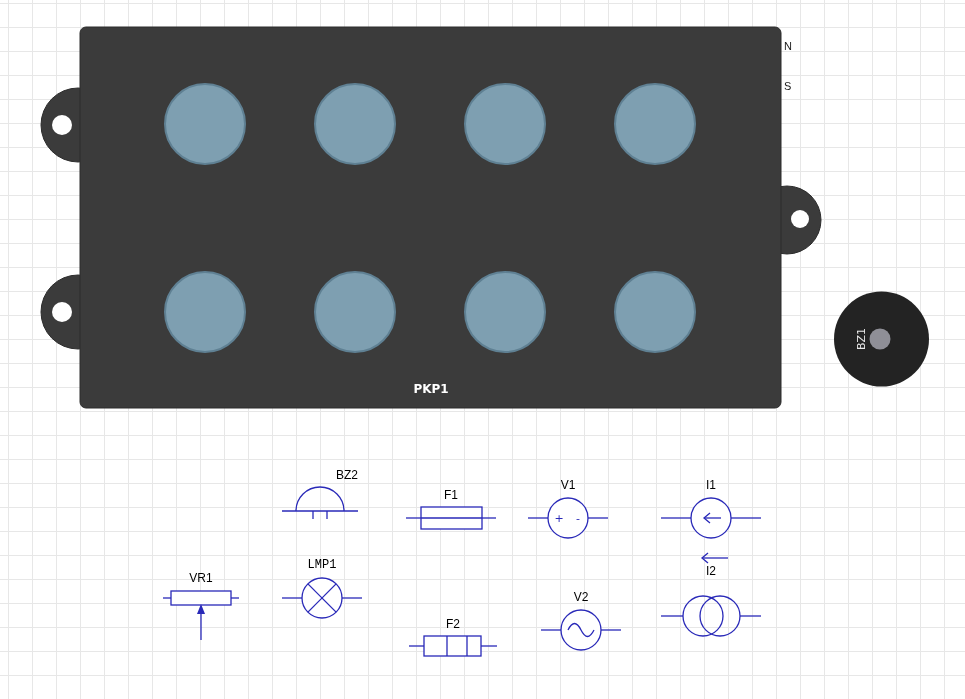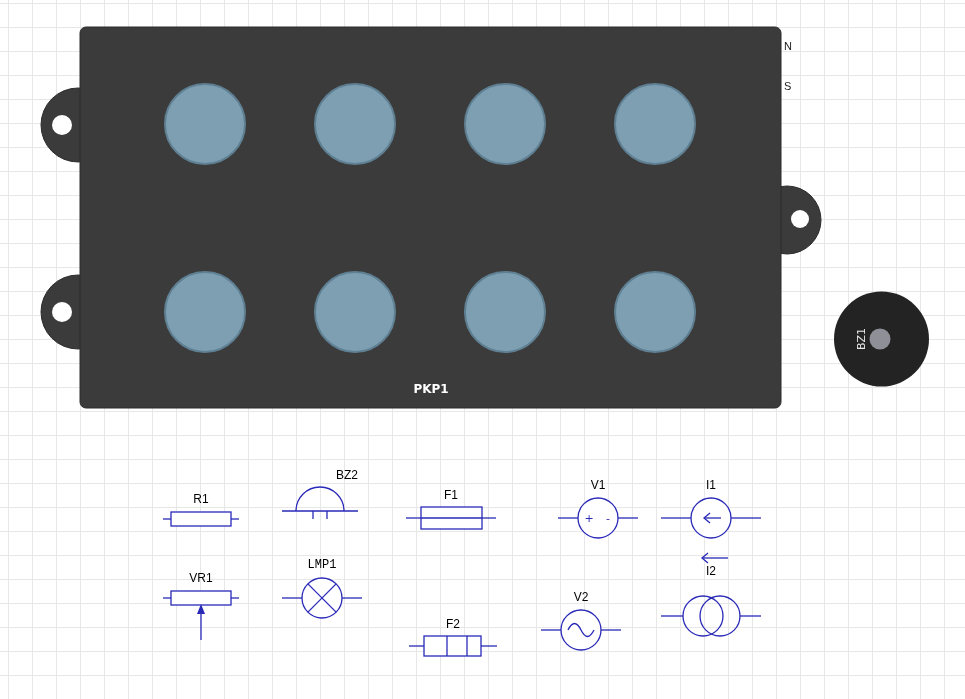--- a/index.html
+++ b/index.html
@@ -106,28 +106,20 @@
 
   <span class="pin-label" style="left:784px; top:40px;">N</span>
   <span class="pin-label" style="left:784px; top:80px;">S</span>
 
   <svg class="abs" style="left:833px; top:291px;" width="97" height="97">
     <circle class="bz-body" cx="48.5" cy="48" r="47.5"></circle>
     <circle class="bz-dot" cx="47" cy="48" r="10.5"></circle>
     <text class="bz-label" x="28" y="48" text-anchor="middle" dominant-baseline="central" transform="rotate(-90 28 48)">BZ1</text>
   </svg>
 
-  <div class="comp" style="left:163px; top:492px; width:76px;">
-    <div class="comp-label">R1</div>
-    <svg class="sym" width="76" height="18">
-      <line x1="0" y1="9" x2="8" y2="9"></line>
-      <rect class="wfill" x="8" y="2" width="60" height="14"></rect>
-      <line x1="68" y1="9" x2="76" y2="9"></line>
-    </svg>
-  </div>
 
   <div class="comp" style="left:282px; top:468px; width:76px;align-items:flex-end;">
     <div class="comp-label">BZ2</div>
     <svg class="sym" width="76" height="34">
       <line x1="0" y1="25" x2="76" y2="25"></line>
       <path d="M 14 25 A 24 24 0 0 1 62 25"></path>
       <line x1="31" y1="25" x2="31" y2="33"></line>
       <line x1="45" y1="25" x2="45" y2="33"></line>
     </svg>
   </div>
@@ -135,21 +127,21 @@
   <div class="comp" style="left:406px; top:488px; width:90px;justify-content:space-between;">
     <div class="comp-label">F1</div>
     <svg class="sym" width="90" height="24">
       <line x1="0" y1="12" x2="15" y2="12"></line>
       <rect class="wfill" x="15" y="1" width="61" height="22"></rect>
       <line x1="15" y1="12" x2="76" y2="12"></line>
       <line x1="76" y1="12" x2="90" y2="12"></line>
     </svg>
   </div>
 
-  <div class="comp" style="left:558px; top:478px; width:80px;">
+  <div class="comp" style="left:528px; top:478px; width:80px;">
     <div class="comp-label">V1</div>
     <svg class="sym" width="80" height="44">
       <line x1="0" y1="22" x2="20" y2="22"></line>
       <line x1="60" y1="22" x2="80" y2="22"></line>
       <circle class="wfill" cx="40" cy="22" r="20"></circle>
       <text x="31" y="26" text-anchor="middle">+</text>
       <text x="50" y="26" text-anchor="middle">-</text>
     </svg>
   </div>
 

